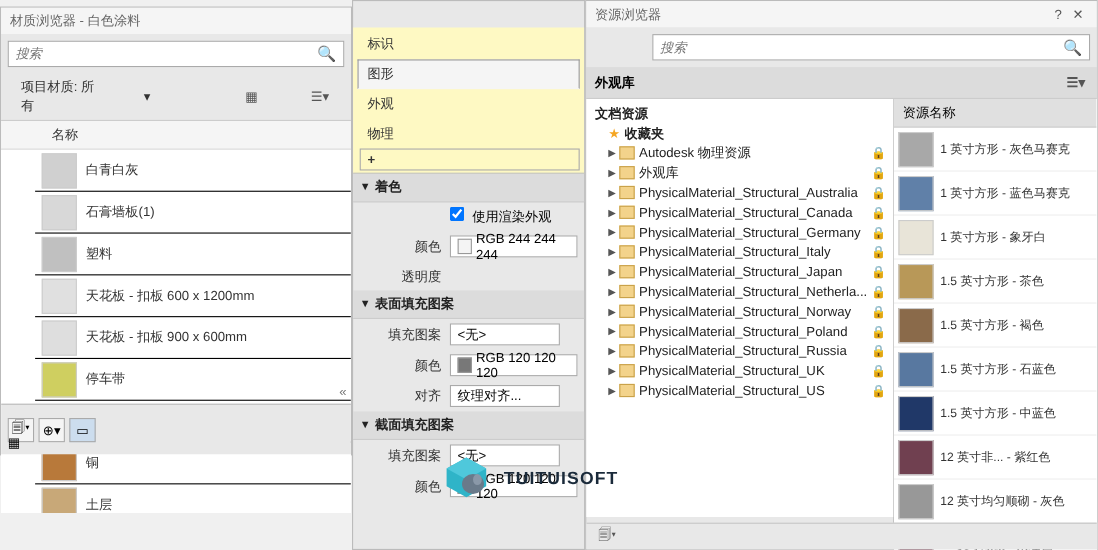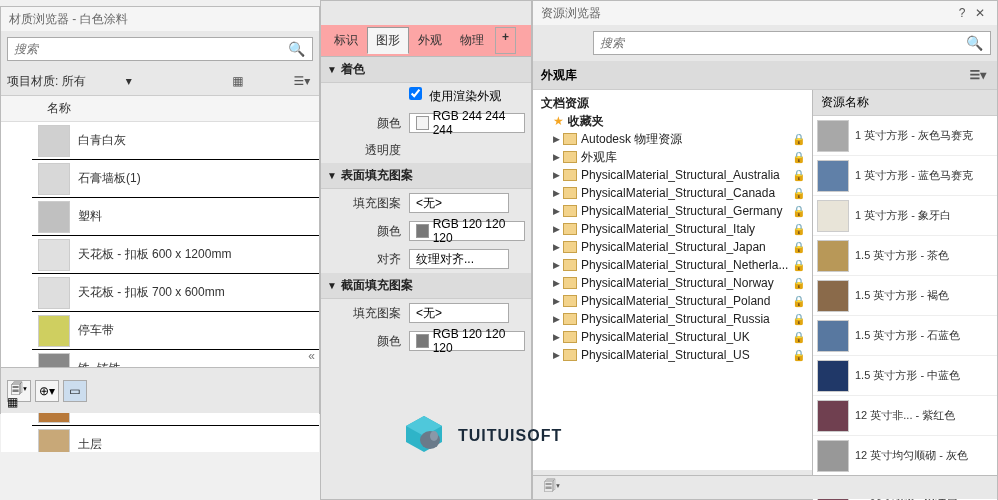--- a/index.html
+++ b/index.html
@@ -8,34 +8,34 @@
 .left-pane { left: 0; top: 6px; width: 320px; height: 408px; }
 .mid-pane { left: 320px; top: 0; width: 212px; height: 500px; }
 .right-pane { left: 532px; top: 0; width: 466px; height: 500px; }
 .titlebar { background: #f5f5f5; padding: 4px 8px; color: #666; font-size: 13px; display: flex; align-items: center; height: 24px; }
 .titlebar .spacer { flex: 1; }
 .titlebar .winbtn { width: 18px; text-align: center; cursor: default; color: #555; }
 .searchrow { display: flex; padding: 6px; gap: 4px; background: #e8e8e8; }
 .searchbox { flex: 1; display: flex; align-items: center; background: #fff; border: 1px solid #aaa; padding: 2px 6px; height: 24px; }
 .searchbox input { flex: 1; border: none; outline: none; font-style: italic; color: #0369a1; background: transparent; }
 .searchbox .mag { color: #666; font-size: 14px; }
-.filterrow { display: flex; align-items: center; padding: 4px 6px; background: #e8e8e8; border-bottom: 1px solid #ccc; gap: 40px; }
+.filterrow { display: flex; align-items: center; padding: 4px 18px; background: #e8e8e8; border-bottom: 1px solid #ccc; gap: 40px; }
 .filterrow .label { color: #333; }
 .filterrow .drop { color: #333; }
 .filterrow .spacer { flex: 1; }
 .iconbtn { width: 22px; height: 20px; display: inline-flex; align-items: center; justify-content: center; border: 1px solid transparent; margin-left: 2px; color: #555; }
 .mat-header { display: flex; padding: 4px 10px 4px 46px; color: #333; border-bottom: 1px solid #ddd; background: #f5f5f5; }
 .mat-list { overflow-y: auto; height: 330px; background: #fff; }
 .mat-item { display: flex; align-items: center; padding: 2px 6px; border-bottom: 1px solid #000000; height: 38px; margin-left: 31px; }
 .mat-item .thumb { width: 32px; height: 32px; background: linear-gradient(135deg,#ddd,#bbb); margin-right: 8px; border: 1px solid #ccc; }
 .mat-item .name { color: #333; }
 .bottombar { position: absolute; bottom: 0; left: 0; right: 0; height: 46px; padding: 4px 6px; background: #e8e8e8; border-top: 1px solid #bbb; display: flex; align-items: center; gap: 4px; }
 .bottombar .btn { width: 24px; height: 22px; border: 1px solid #aaa; background: #f5f5f5; display: flex; align-items: center; justify-content: center; }
 .bottombar .spacer { flex: 1; }
-.tabs { display: flex; padding: 2px 4px; background: #fca5a5; border-bottom: 1px solid #bbb; }
+.tabs { display: flex; padding: 2px 4px; background: #fef9c3; border-bottom: 1px solid #bbb; flex-direction: column; }
 .tab { padding: 4px 8px; border: 1px solid transparent; color: #333; cursor: default; }
 .tab.active { border: 1px solid #999; background: #f5f5f5; border-bottom-color: #f5f5f5; }
 .tab.plus { font-weight: bold; border: 1px solid #aaa; padding: 2px 6px; margin-left: 2px; }
 .section-h { display: flex; align-items: center; padding: 4px 6px; background: #dcdcdc; color: #222; font-weight: bold; border-bottom: 1px solid #ccc; font-size: 12px; }
 .section-h .tri { margin-right: 4px; font-size: 10px; }
 .prop-row { display: flex; align-items: center; padding: 4px 6px; min-height: 26px; }
 .prop-row .plab { width: 82px; text-align: right; padding-right: 8px; color: #333; }
 .prop-row .pval { flex: 1; }
 .prop-row .chip { display: inline-flex; align-items: center; border: 1px solid #aaa; background: #fff; padding: 2px 6px; height: 20px; min-width: 100px; }
 .prop-row .swatch { width: 14px; height: 14px; border: 1px solid #999; margin-right: 4px; }
@@ -98,21 +98,21 @@
       <div class="mat-item">
         <div class="thumb" style="background:#c0c0c0"></div>
         <span class="name">塑料</span>
       </div>
       <div class="mat-item">
         <div class="thumb" style="background:#e0e0e0"></div>
         <span class="name">天花板 - 扣板 600 x 1200mm</span>
       </div>
       <div class="mat-item">
         <div class="thumb" style="background:#dedede"></div>
-        <span class="name">天花板 - 扣板 700 x 600mm</span>
+        <span class="name">天花板 - 扣板 900 x 600mm</span>
       </div>
       <div class="mat-item">
         <div class="thumb" style="background:#cfcf60"></div>
         <span class="name">停车带</span>
       </div>
       <div class="mat-item">
         <div class="thumb" style="background:#888"></div>
         <span class="name">铁, 铸铁</span>
       </div>
       <div class="mat-item">

